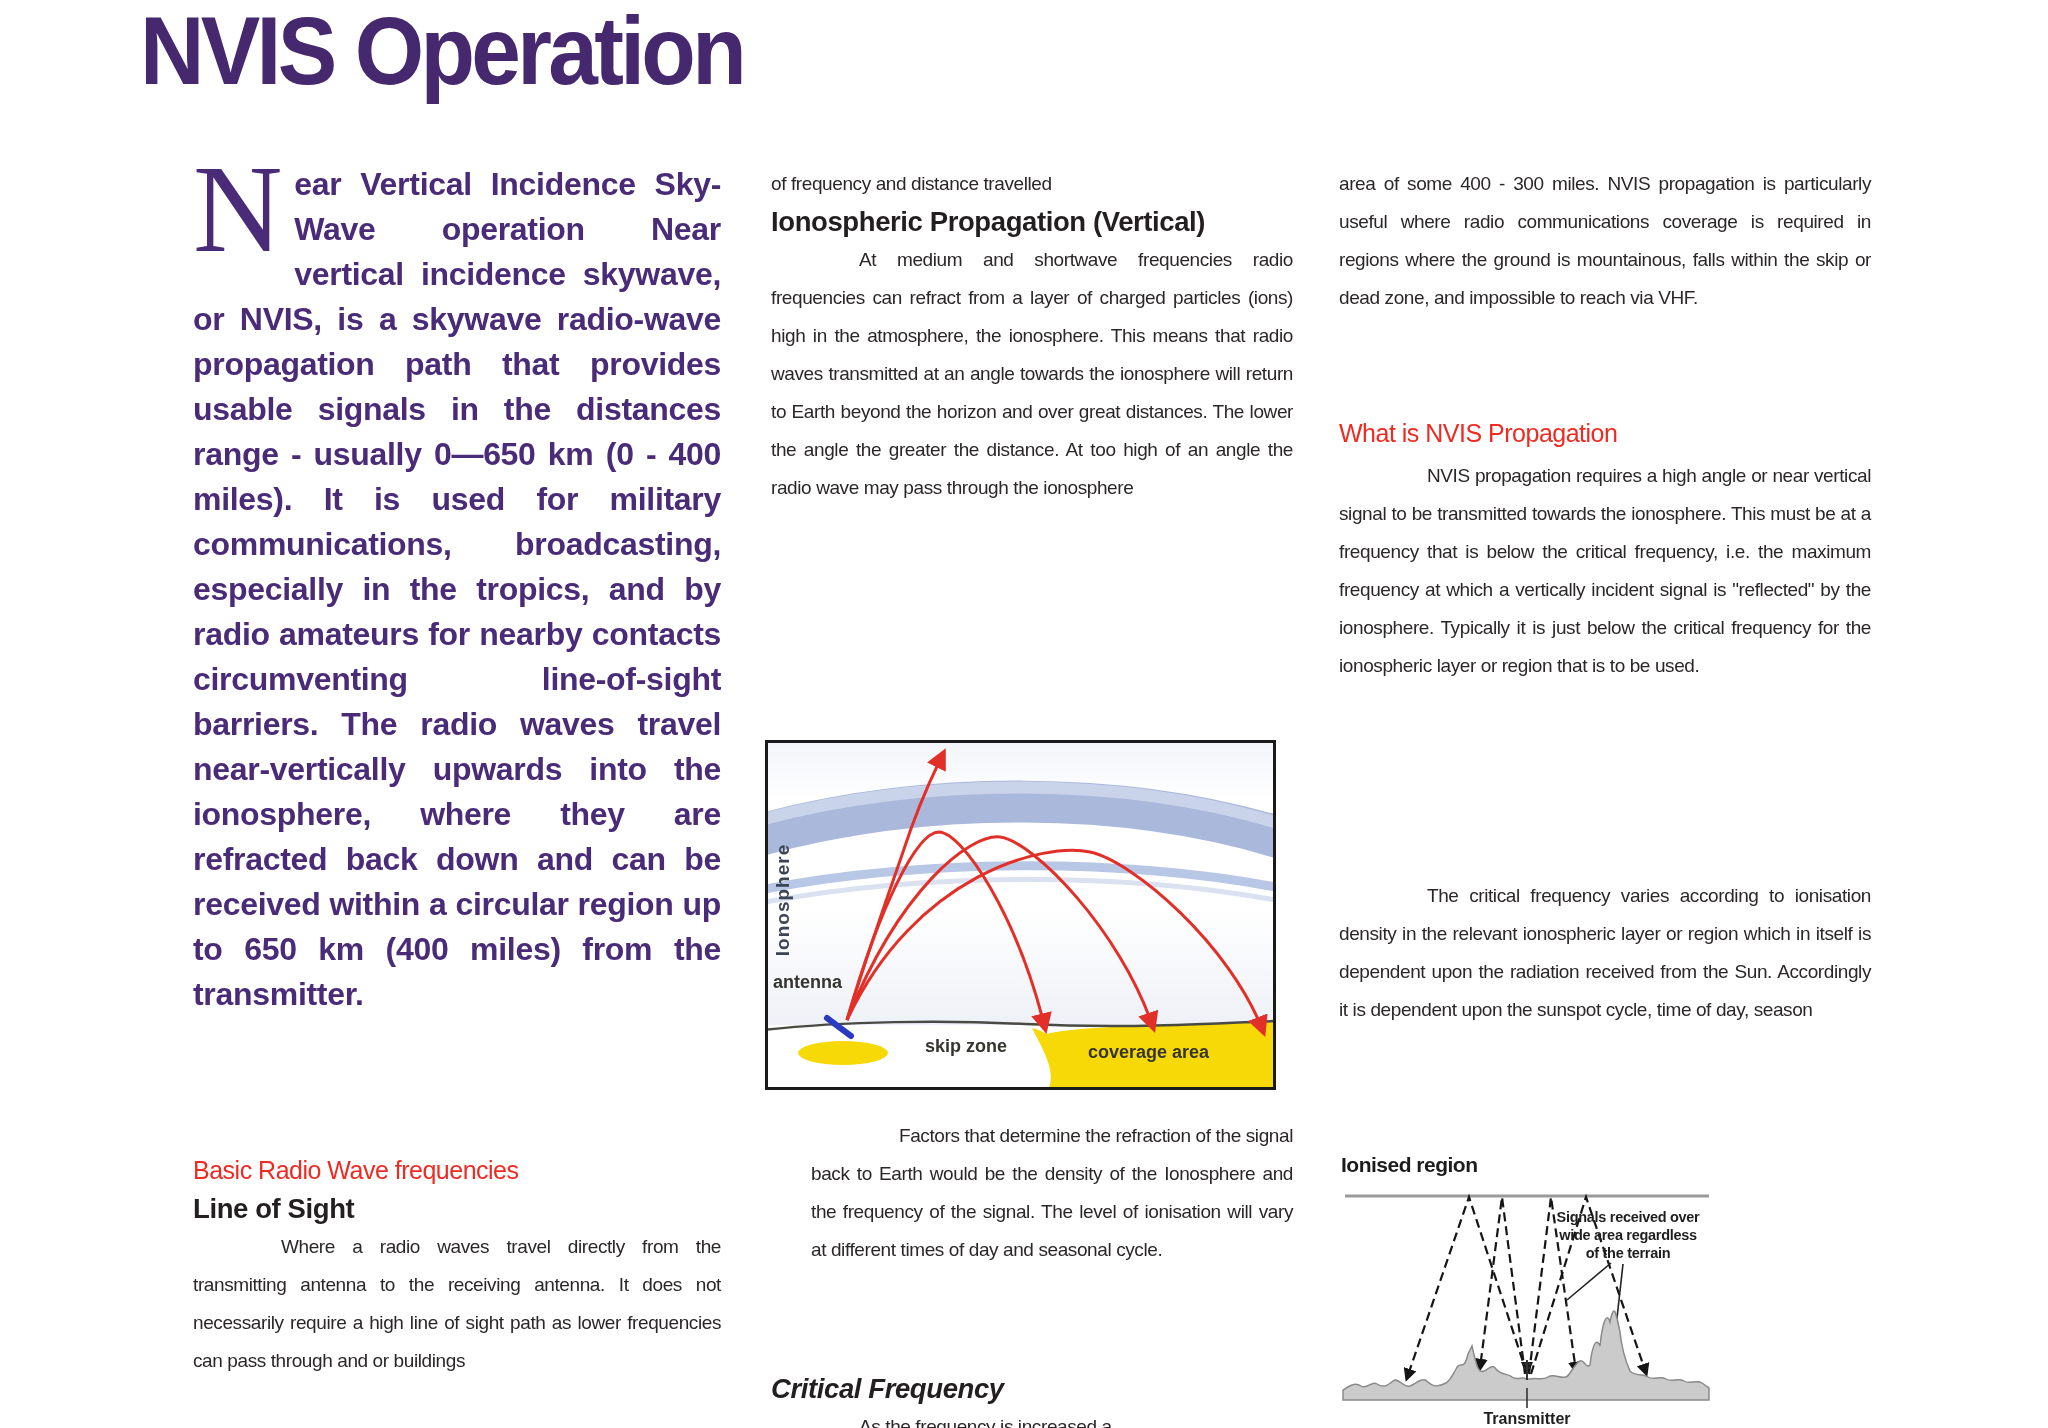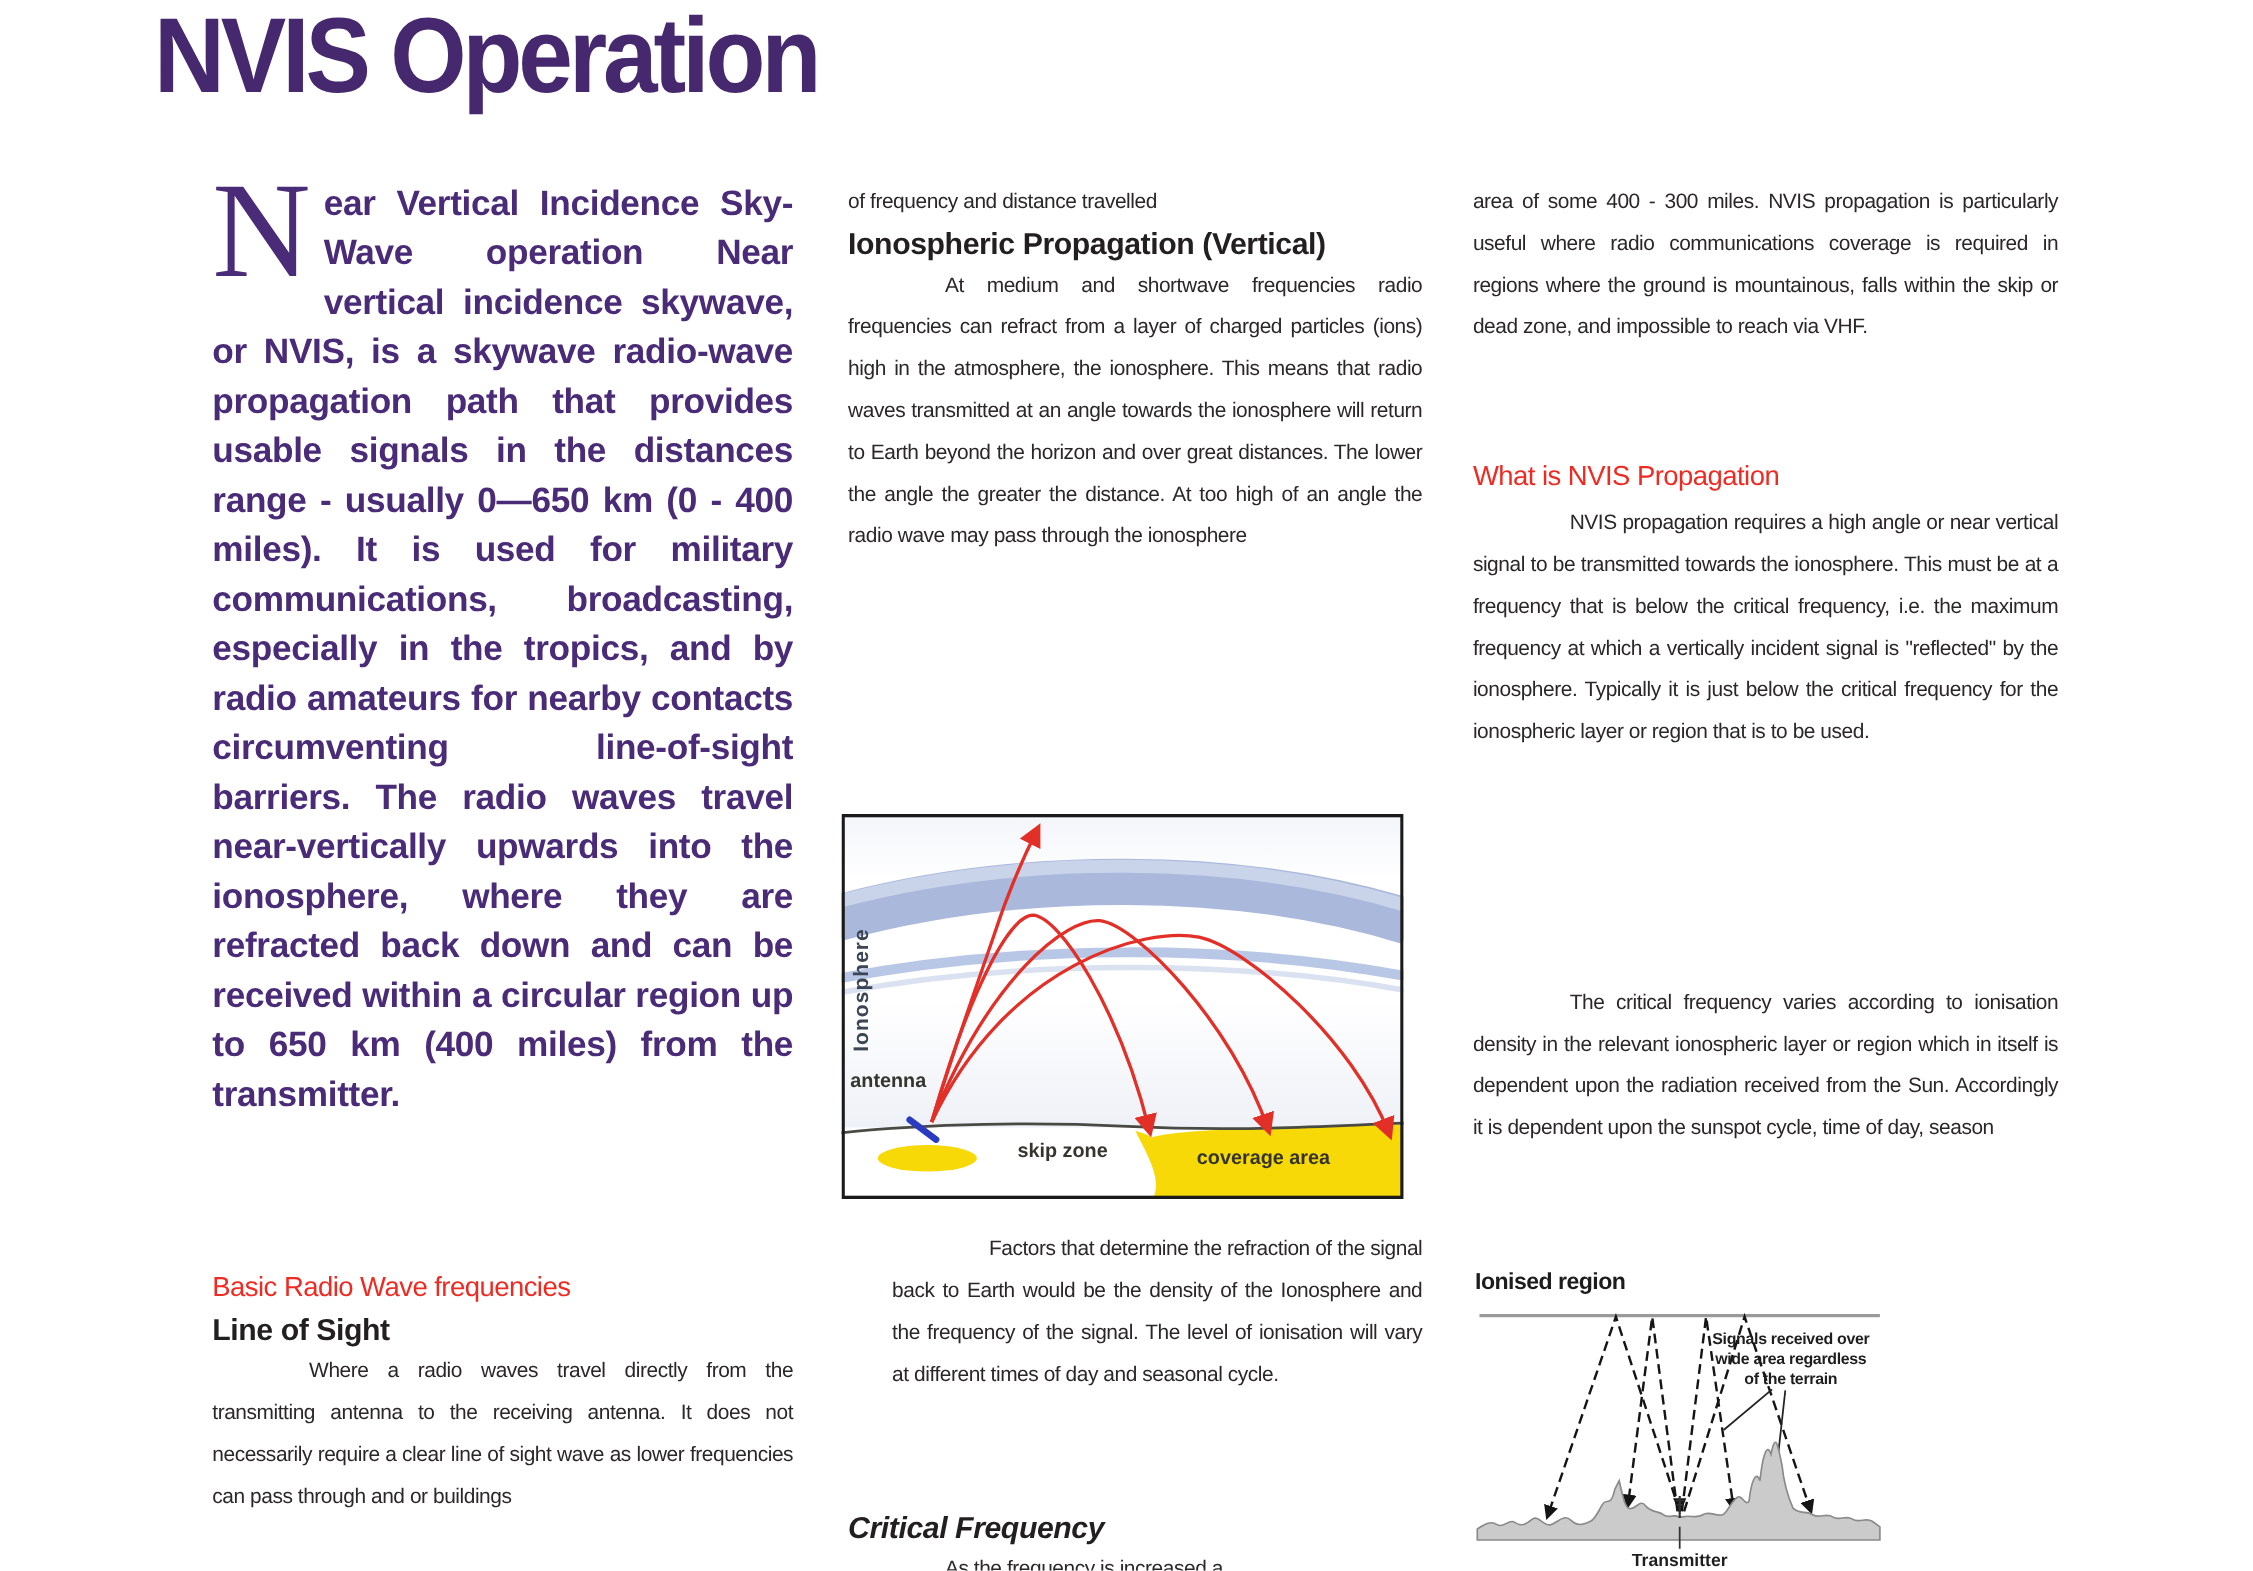--- a/index.html
+++ b/index.html
@@ -64,21 +64,21 @@
 <div class="page">
 
   <div class="page-title">NVIS Operation</div>
 
   <div class="col col1">
     <div class="abs lead" style="top:0;">
       <span class="dropcap">N</span><span>ear Vertical Incidence Sky-Wave operation Near vertical incidence skywave, or NVIS, is a skywave radio-wave propagation path that provides usable signals in the distances range - usually 0—650 km (0 - 400 miles). It is used for military communications, broadcasting, especially in the tropics, and by radio amateurs for nearby contacts circumventing line-of-sight barriers. The radio waves travel near-vertically upwards into the ionosphere, where they are refracted back down and can be received within a circular region up to 650 km (400 miles) from the transmitter.</span>
     </div>
     <div class="abs red-heading" style="top:988px;">Basic Radio Wave frequencies</div>
     <div class="abs bold-sub" style="top:1028px;">Line of Sight</div>
-    <div class="abs body-text indent" style="top:1066px;">Where a radio waves travel directly from the transmitting antenna to the receiving antenna. It does not necessarily require a clear line of sight wave as lower frequencies can pass through and or buildings</div>
+    <div class="abs body-text indent" style="top:1066px;">Where a radio waves travel directly from the transmitting antenna to the receiving antenna. It does not necessarily require a high line of sight path as lower frequencies can pass through and or buildings</div>
   </div>
 
   <div class="col col2">
     <div class="abs body-text" style="top:0;">of frequency and distance travelled</div>
     <div class="abs bold-sub" style="top:38px;">Ionospheric Propagation (Vertical)</div>
     <div class="abs body-text indent" style="top:76px;">At medium and shortwave frequencies radio frequencies can refract from a layer of charged particles (ions) high in the atmosphere, the ionosphere. This means that radio waves transmitted at an angle towards the ionosphere will return to Earth beyond the horizon and over great distances. The lower the angle the greater the distance. At too high of an angle the radio wave may pass through the ionosphere</div>
 
     <svg class="fig" style="position:absolute;top:575px;left:-6px;" width="511" height="350" viewBox="0 0 511 350">
       <defs>
         <marker id="arrowRed" viewBox="0 0 10 10" refX="7" refY="5" markerWidth="7" markerHeight="7" orient="auto-start-reverse">
@@ -126,21 +126,21 @@
 
     <div class="abs body-text indent" style="top:952px;margin-left:40px;">Factors that determine the refraction of the signal back to Earth would be the density of the Ionosphere and the frequency of the signal. The level of ionisation will vary at different times of day and seasonal cycle.</div>
     <div class="abs bold-sub" style="top:1205px;font-style:italic;">Critical Frequency</div>
     <div class="abs body-text indent" style="top:1243px;">As the frequency is increased a</div>
   </div>
 
   <div class="col col3">
     <div class="abs body-text" style="top:0;">area of some 400 - 300 miles. NVIS propagation is particularly useful where radio communications coverage is required in regions where the ground is mountainous, falls within the skip or dead zone, and impossible to reach via VHF.</div>
     <div class="abs red-heading" style="top:248px;">What is NVIS Propagation</div>
     <div class="abs body-text indent" style="top:292px;">NVIS propagation requires a high angle or near vertical signal to be transmitted towards the ionosphere. This must be at a frequency that is below the critical frequency, i.e. the maximum frequency at which a vertically incident signal is "reflected" by the ionosphere. Typically it is just below the critical frequency for the ionospheric layer or region that is to be used.</div>
-    <div class="abs body-text indent" style="top:728px;">The critical frequency varies according to ionisation density in the relevant ionospheric layer or region which in itself is dependent upon the radiation received from the Sun. Accordingly it is dependent upon the sunspot cycle, time of day, season</div>
+    <div class="abs body-text indent" style="top:712px;">The critical frequency varies according to ionisation density in the relevant ionospheric layer or region which in itself is dependent upon the radiation received from the Sun. Accordingly it is dependent upon the sunspot cycle, time of day, season</div>
 
     <svg class="fig" style="position:absolute;top:985px;left:0;" width="378" height="285" viewBox="0 0 378 285">
       <defs>
         <marker id="arrowBlk" viewBox="0 0 10 10" refX="7" refY="5" markerWidth="6" markerHeight="6" orient="auto-start-reverse">
           <path d="M0,0 L10,5 L0,10 z" fill="#151515"></path>
         </marker>
       </defs>
 
       <rect x="0" y="0" width="378" height="285" fill="#ffffff"></rect>
 

